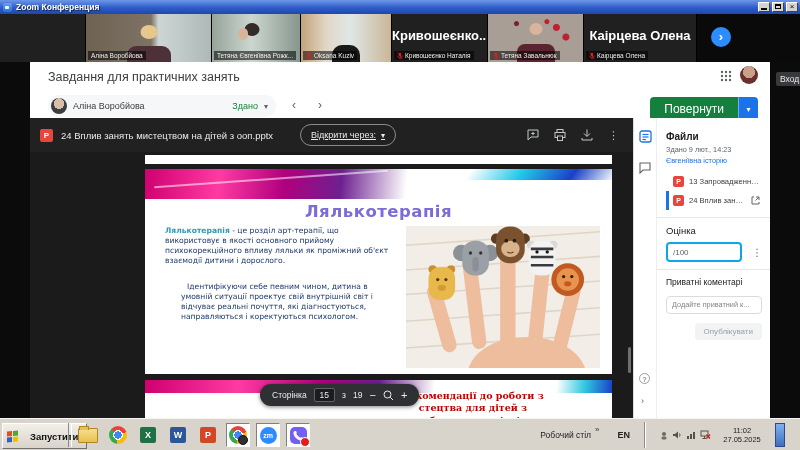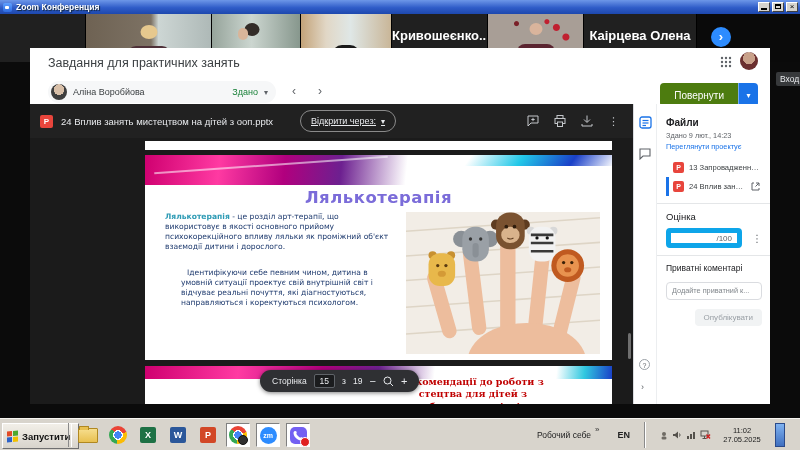--- a/index.html
+++ b/index.html
@@ -36,35 +36,35 @@
        radial-gradient(circle at 30% 20%,#7a2028 0 2px,transparent 3px);}
   .p5:before{content:"";position:absolute;left:50%;top:18%;width:13px;height:12px;border-radius:50%;background:#d9b49c;transform:translateX(-50%);}
   .p5:after{content:"";position:absolute;left:50%;bottom:0;width:38px;height:18px;border-radius:8px 8px 0 0;background:#5a2430;transform:translateX(-50%);}
   .pdark{background:#202020;}
   .center-name{position:absolute;left:0;right:0;top:14px;text-align:center;color:#fff;font-size:13px;font-weight:bold;}
   .vlabel{position:absolute;left:2px;bottom:2px;max-width:calc(100% - 6px);display:flex;align-items:center;gap:2px;
     background:rgba(0,0,0,.55);color:#eee;font-size:6.5px;line-height:9px;padding:0 3px;white-space:nowrap;overflow:hidden;}
   .next-btn{width:20px;height:20px;border-radius:50%;background:#2d8cff;color:#fff;font-size:13px;line-height:19px;
     text-align:center;font-weight:bold;margin:13px 0 0 14px;flex:none;cursor:pointer;}
   
-  .page{position:absolute;left:30px;top:48px;width:740px;height:356px;background:#fff;}
+  .page{position:absolute;left:30px;top:62px;width:740px;height:356px;background:#fff;}
   .page-title{position:absolute;left:18px;top:8px;font-size:12.5px;color:#3c4043;}
   .apps-grid{position:absolute;right:38px;top:8px;cursor:pointer;}
   .hdr-avatar{position:absolute;right:12px;top:4px;width:18px;height:18px;border-radius:50%;
     background:radial-gradient(circle at 50% 35%,#c9a18a 0 40%,#6b2f2f 41%);cursor:pointer;}
   .student-pill{position:absolute;left:18px;top:33px;width:228px;height:22px;background:#f6f7f8;border-radius:12px;
     display:flex;align-items:center;gap:6px;padding:0 8px 0 3px;box-sizing:border-box;cursor:pointer;}
   .st-avatar{width:16px;height:16px;border-radius:50%;background:radial-gradient(circle at 50% 35%,#d8bfa8 0 40%,#3e3e3e 41%);flex:none;}
   .st-name{font-size:9px;color:#3c4043;flex:1;white-space:nowrap;}
   .st-status{font-size:9px;color:#188038;}
   .caret{font-size:8px;color:#5f6368;}
   .nav-arrow{position:absolute;top:36px;font-size:12px;color:#5f6368;cursor:pointer;}
   .na-prev{left:262px;}.na-next{left:288px;}
   .return-split{position:absolute;right:12px;top:35px;display:flex;height:24px;}
-  .return-main{background:#4d7c0f;color:#fff;font-size:10px;border:none;border-radius:4px 0 0 4px;padding:0 14px;cursor:pointer;}
+  .return-main{background:#15803d;color:#fff;font-size:12px;border:none;border-radius:4px 0 0 4px;padding:0 14px;cursor:pointer;}
   .return-caret{background:#1a73e8;color:#fff;width:20px;border:none;border-left:1px solid rgba(255,255,255,.4);
     border-radius:0 4px 4px 0;font-size:8px;cursor:pointer;}
   
   .viewer{position:absolute;left:0;top:56px;width:603px;height:300px;background:#212121;}
   .vtoolbar{position:relative;height:34px;display:flex;align-items:center;gap:8px;padding:0 10px;box-sizing:border-box;}
   .pptx-ico{width:13px;height:13px;border-radius:2px;background:#e8453c;color:#fff;font-size:8px;font-weight:bold;
     text-align:center;line-height:13px;flex:none;}
   .vfilename{font-size:9.5px;color:#e8eaed;white-space:nowrap;}
   .open-with{position:absolute;left:270px;top:6px;height:20px;border:1px solid #8a8a8a;border-radius:11px;
     display:flex;align-items:center;gap:5px;padding:0 10px;color:#e8eaed;font-size:9px;cursor:pointer;background:transparent;text-decoration:underline;}
@@ -109,35 +109,35 @@
   .sb-sub{font-size:7.3px;color:#5f6368;margin-bottom:2px;}
   .sb-link{font-size:7.3px;color:#1a73e8;margin-bottom:7px;cursor:pointer;}
   .file-row{display:flex;align-items:center;gap:5px;padding:4px 2px 4px 4px;border-left:3px solid transparent;cursor:pointer;}
   .file-row.selected{border-left-color:#1a73e8;}
   .file-ico{width:11px;height:11px;border-radius:2px;background:#e8453c;color:#fff;font-size:7px;font-weight:bold;
     text-align:center;line-height:11px;flex:none;}
   .file-name{font-size:7.6px;color:#3c4043;white-space:nowrap;overflow:hidden;text-overflow:ellipsis;flex:1;}
   .sb-div{height:1px;background:#e4e6e8;margin:7px -8px 7px -10px;}
   .grade-label{font-size:9.5px;color:#202124;margin:2px 0 6px;}
   .grade-row{display:flex;align-items:center;}
-  .grade-input{width:76px;height:20px;border:5px solid #0ea5e9;border-radius:4px;font-size:8px;text-align:right;
+  .grade-input{width:76px;height:20px;border:2px solid #0ea5e9;border-radius:4px;font-size:8px;text-align:left;
     padding:0 5px;box-sizing:border-box;color:#5f6368;font-family:"Liberation Sans",sans-serif;}
   .grade-input::placeholder{color:#5f6368;}
   .grade-dots{margin-left:10px;font-size:10px;color:#5f6368;cursor:pointer;}
   .comments-label{font-size:8.5px;color:#202124;margin:2px 0 6px;}
   .comment-input{width:100%;height:18px;border:1px solid #dadce0;border-radius:4px;font-size:7.3px;padding:0 5px;
     box-sizing:border-box;font-family:"Liberation Sans",sans-serif;color:#3c4043;}
   .comment-input::placeholder{color:#80868b;}
   .publish-btn{display:block;margin:9px 0 0 auto;background:#f1f3f4;color:#9aa0a6;border:none;border-radius:4px;
     font-size:8px;padding:4px 9px;cursor:default;}
   
   .vhod{position:absolute;left:776px;top:72px;background:#37393b;color:#e8eaed;font-size:8.5px;padding:2px 4px;border-radius:2px;}
   
   .taskbar{position:absolute;left:0;top:418px;width:800px;height:32px;background:#d8d4cc;border-top:1px solid #f7f5f1;box-sizing:border-box;}
-  .start-btn{position:absolute;left:2px;top:4px;height:24px;display:flex;align-items:center;gap:4px;padding:0 8px 0 4px;
+  .start-btn{position:absolute;left:2px;top:4px;height:24px;display:flex;align-items:center;gap:12px;padding:0 8px 0 4px;
     background:linear-gradient(#f2efe8,#d8d4cc);border:1px solid;border-color:#fff #6f6f6f #6f6f6f #fff;cursor:pointer;}
   .start-btn span{font-size:9.5px;font-weight:bold;color:#111;}
   .winflag{display:grid;grid-template-columns:5px 5px;grid-template-rows:5px 5px;gap:1px;transform:skewY(-6deg);}
   .winflag i{display:block;}
   .wf1{background:#e24b26;}.wf2{background:#4ea82e;}.wf3{background:#2d62c8;}.wf4{background:#f0c000;}
   .tb-sep{position:absolute;top:4px;width:2px;height:24px;border-left:1px solid #8a8a8a;border-right:1px solid #fff;}
   .quick{position:absolute;left:76px;top:4px;display:flex;gap:6px;align-items:center;}
   .qicon{width:24px;height:24px;display:flex;align-items:center;justify-content:center;position:relative;cursor:pointer;}
   .qicon.pressed{background:#fff;border:1px solid;border-color:#808080 #fff #fff #808080;box-sizing:border-box;}
   .folder-ico{width:18px;height:13px;background:linear-gradient(#f6de8e,#e8c050);border:1px solid #b08820;border-radius:1px;position:relative;}
@@ -426,21 +426,21 @@
         </svg>
       <svg class="ricon r-comment" width="12" height="12" viewBox="0 0 12 12">
           <path d="M1 1h10v7H4L1 11z" fill="none" stroke="#5f6368" stroke-width="1.1"></path>
         </svg>
       <div class="r-help">?</div>
       <div class="r-collapse">›</div>
     </div>
     <div class="sb-content">
       <div class="sb-title">Файли</div>
       <div class="sb-sub">Здано 9 лют., 14:23</div>
-      <div class="sb-link">Переглянути проектує</div>
+      <div class="sb-link">Євгеніївна історію</div>
       <div class="file-row">
         <div class="file-ico">P</div>
         <span class="file-name">13 Запровадження пісочно...</span>
       </div>
       <div class="file-row selected">
         <div class="file-ico">P</div>
         <span class="file-name">24 Вплив занять ми...</span>
         <svg width="9" height="9" viewBox="0 0 9 9">
             <path d="M3 1H1v7h7V6" fill="none" stroke="#5f6368"></path>
             <path d="M5 1h3v3M8 1L4.5 4.5" fill="none" stroke="#5f6368"></path>
@@ -499,21 +499,21 @@
     <div class="qicon pressed">
       <div class="viber-ico">
           <svg width="11" height="11" viewBox="0 0 11 11">
             <path d="M2 1c2 0 2 2 1.3 2.7C3.8 5 6 7.2 7.3 7.7 8 7 10 7 10 9c0 1-1 1.5-2 1.5C4.5 10.5.5 6.5.5 3c0-1 .5-2 1.5-2z" fill="#fff"></path>
           </svg>
         </div>
       <div class="badge-red"></div>
     </div>
   </div>
   <div class="tb-right">
-    <span class="desktop-lbl">Робочий себе</span>
+    <span class="desktop-lbl">Робочий стіл</span>
     <span class="ovf">»</span>
     <span class="lang">EN</span>
     <div class="tray">
       <svg width="8" height="9" viewBox="0 0 8 9">
           <circle cx="4" cy="3" r="2" fill="#6f6b64"></circle>
           <rect x="1.5" y="5.5" width="5" height="3" rx="1.5" fill="#6f6b64"></rect>
         </svg>
       <svg width="10" height="10" viewBox="0 0 10 10">
           <path d="M1 4h2l3-2.5v7L3 6H1z" fill="#55524c"></path>
           <path d="M7.5 3.5a2.5 2.5 0 0 1 0 3" fill="none" stroke="#55524c"></path>

